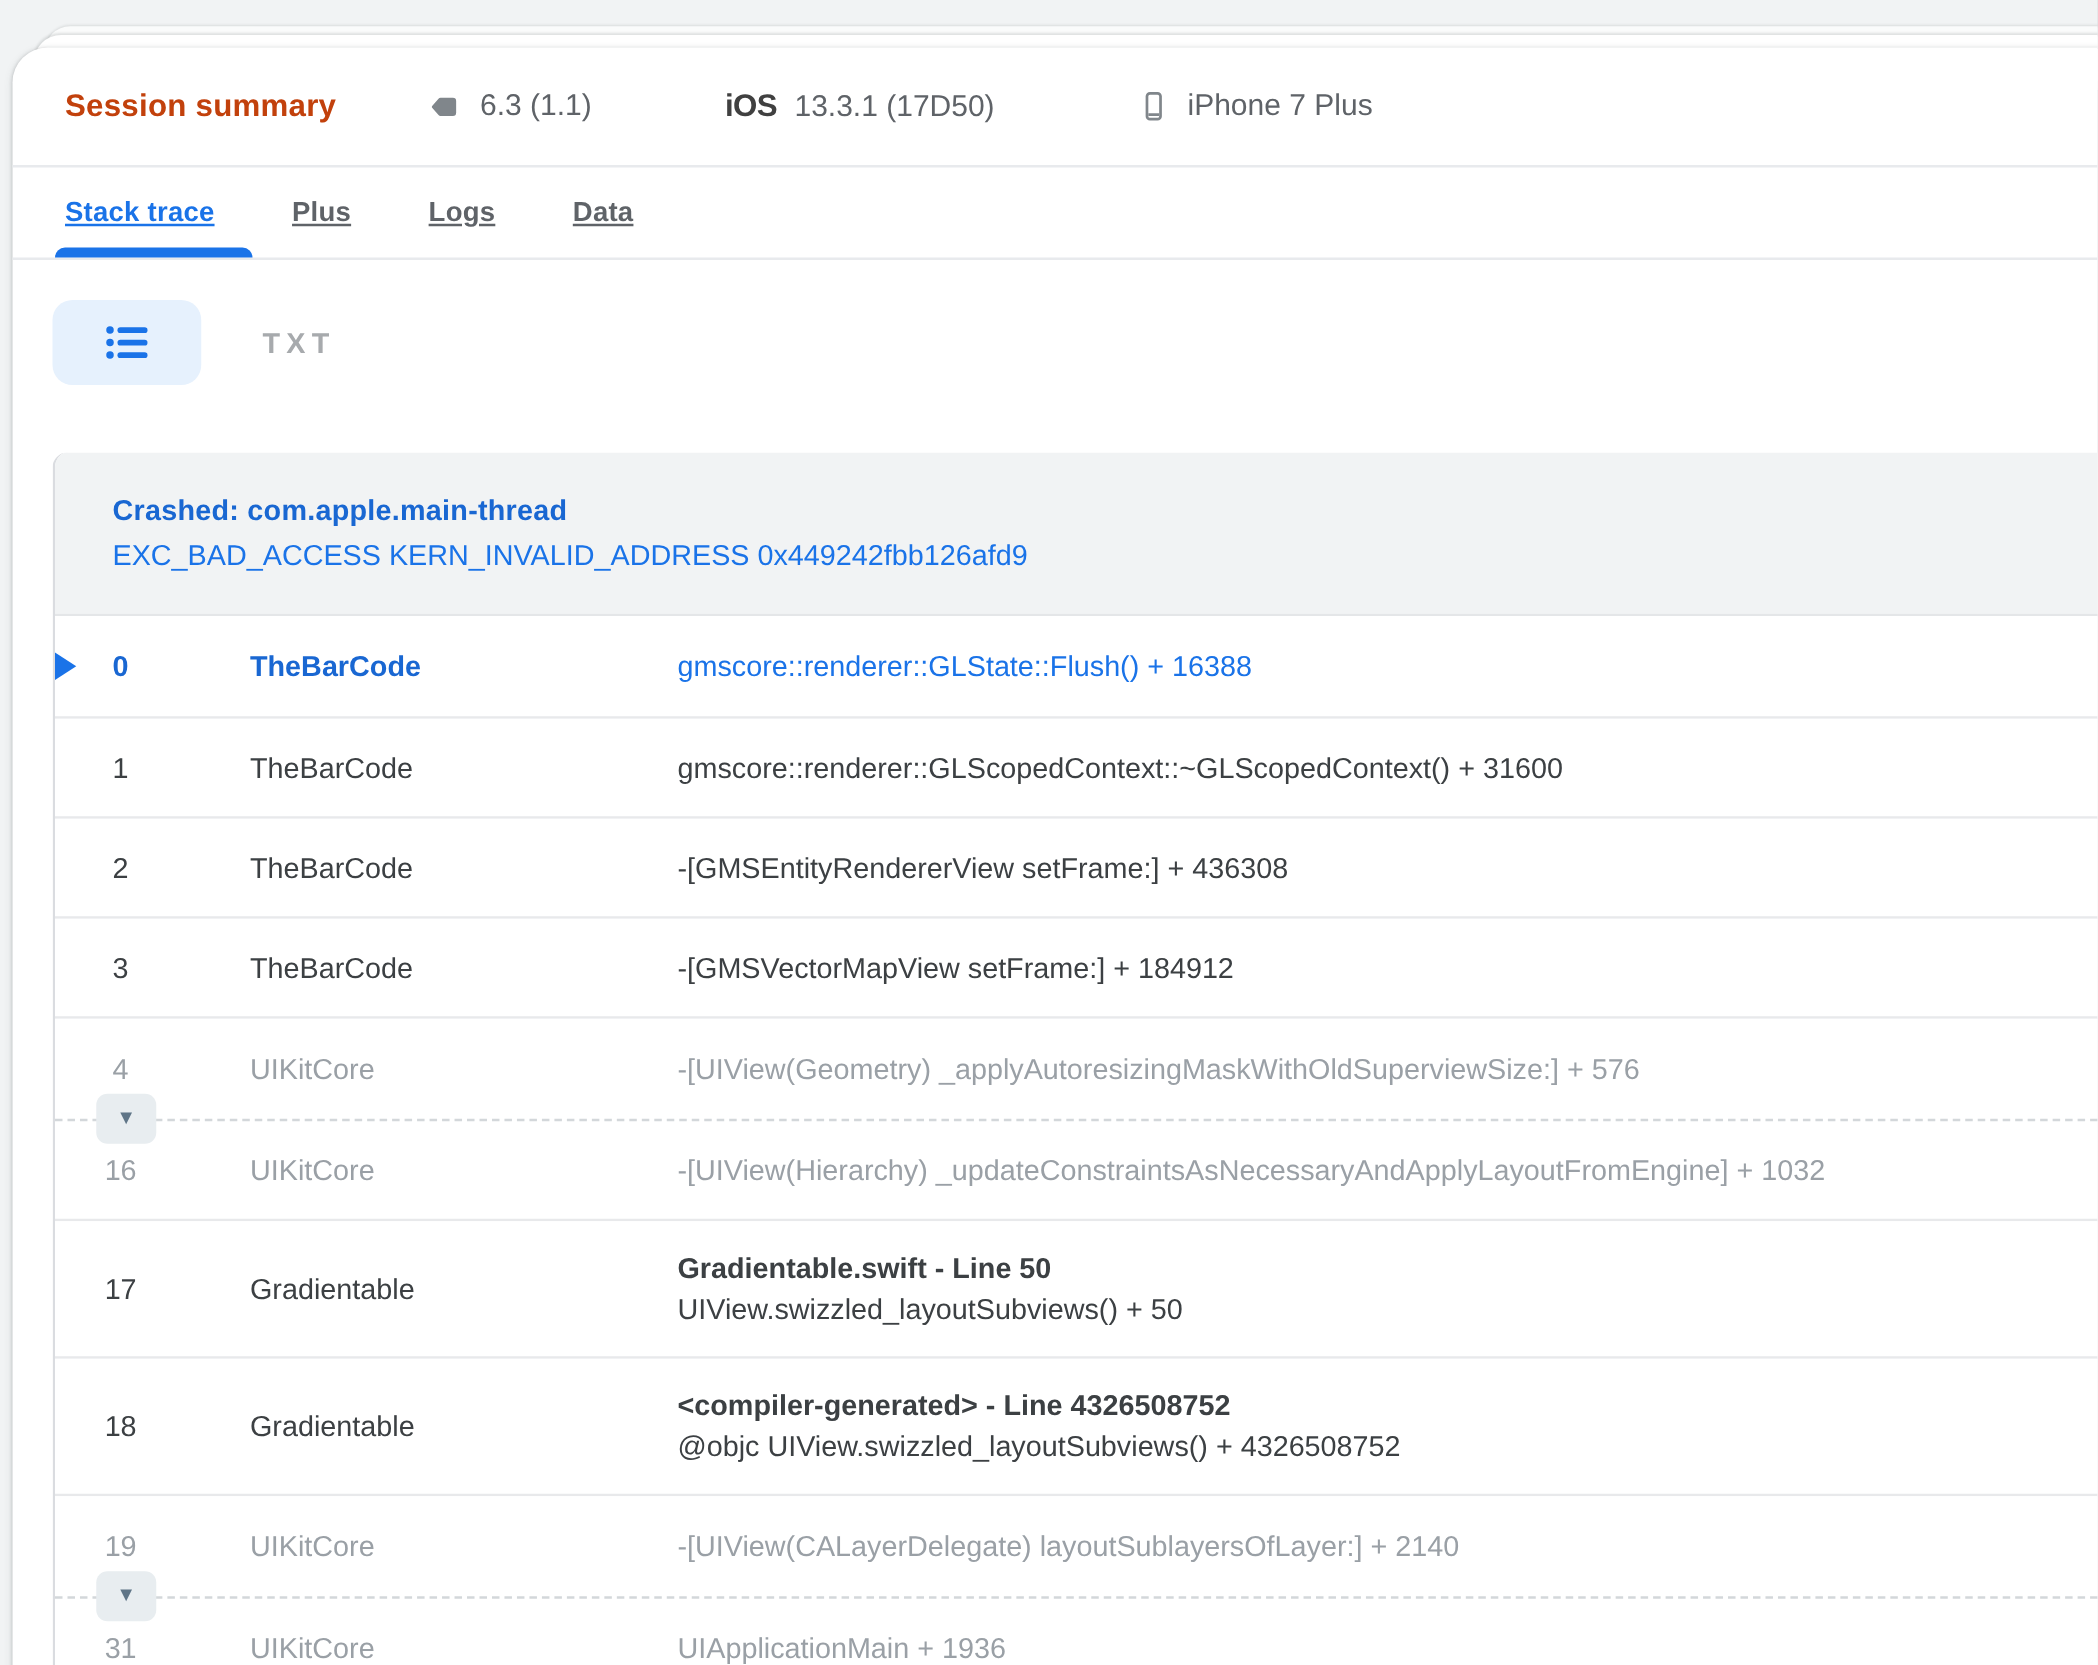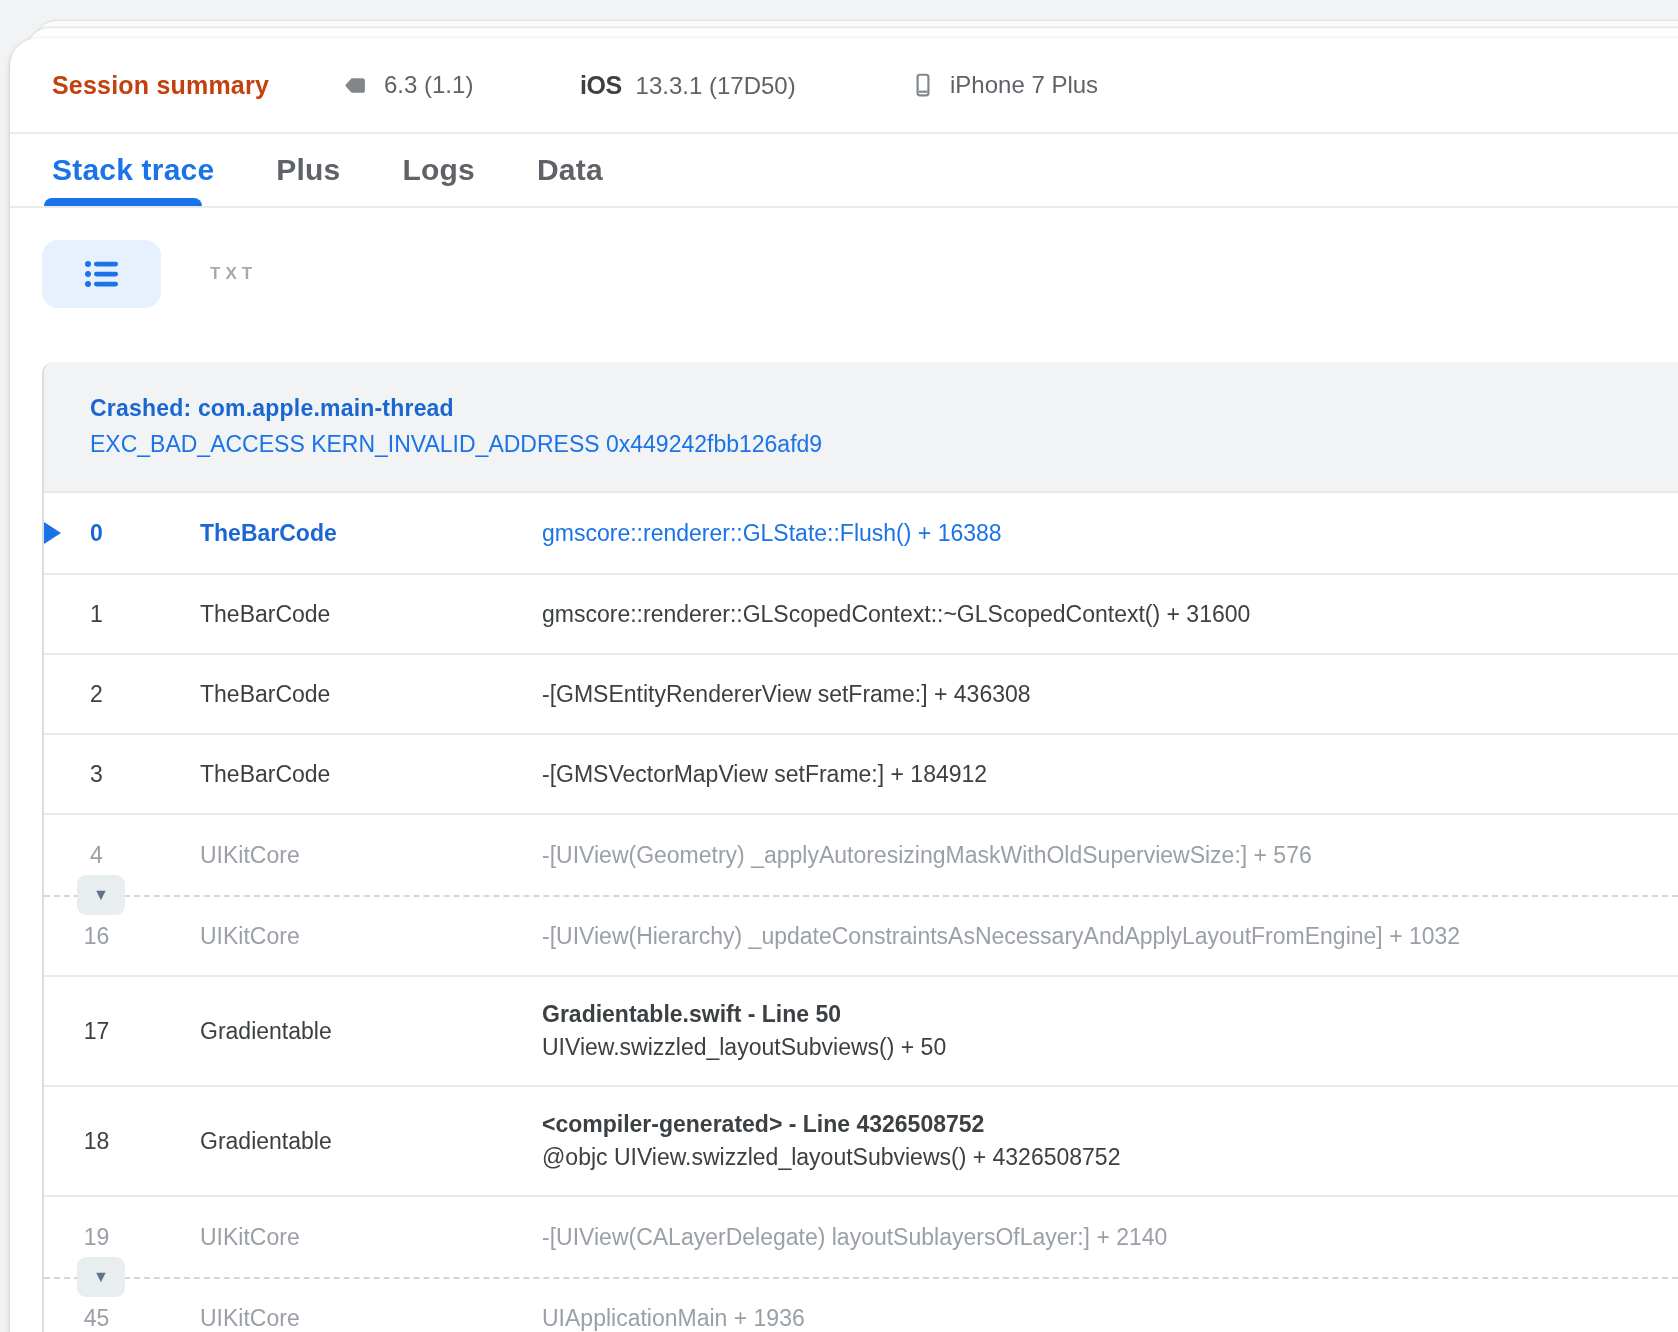--- a/index.html
+++ b/index.html
@@ -32,39 +32,39 @@
     position:absolute; top:50%; transform:translateY(-50%);
     display:flex; align-items:center; gap:14px;
     font-size:24px; color:#5f6368; white-space:nowrap;
   }
   .meta-item .m-icon { display:flex; align-items:center; justify-content:center; color:#404040; }
   .m1 { left:332px;gap:17px; } .m2 { left:570px; } .m3 { left:900px; } .m4 { left:1194px; }
   .ios-word { font-weight:700; font-size:25px; color:#80868b; letter-spacing:-.5px; }
   
   .tabs { position:relative; height:74px; border-bottom:2px solid #e8eaed;
           display:flex; align-items:center; padding-left:42px; }
-  .tab { font-size:30px; font-weight:700; color:#5f6368; cursor:pointer;
-         letter-spacing:.2px; white-space:nowrap; }
+  .tab { font-size:22px; font-weight:700; color:#5f6368; cursor:pointer;
+         letter-spacing:.2px; white-space:nowrap;text-decoration:underline; }
   .tab + .tab { margin-left:62px; }
   .tab.active { color:#1a73e8; }
   .tab-indicator {
     position:absolute; bottom:0; left:34px; width:158px; height:8px;
     background:#1a73e8; border-radius:8px 8px 0 0;
   }
   
   .toolbar { position:relative; height:150px; }
   .list-view-btn {
     position:absolute; left:32px; top:32px; width:119px; height:68px;
     background:#e6f1fd; border-radius:16px;
     display:flex; align-items:center; justify-content:center; cursor:pointer;
   }
   .txt-view-btn {
     position:absolute; left:200px; top:32px; height:68px;
     display:flex; align-items:center; cursor:pointer;
-    font-size:17px; font-weight:700; color:#a7aaad; letter-spacing:5px;
+    font-size:23px; font-weight:700; color:#a7aaad; letter-spacing:5px;
   }
   
   .trace {
     position:absolute; left:32px; right:0; top:324px; bottom:0;
     border-left:2px solid #dadce0; border-top-left-radius:12px; overflow:hidden;
   }
   .crash-banner {
     height:131px; background:#f1f3f4; border-top-left-radius:10px;
     border-bottom:2px solid #e4e6e8;
     display:flex; flex-direction:column; justify-content:center; padding-left:46px;
@@ -256,21 +256,21 @@
       <div class="sym-sub">-[UIView(CALayerDelegate) layoutSublayersOfLayer:] + 2140</div>
     </div>
   </div>
         <div class="collapse-sep">
     <div class="expand-btn">
       <span class="tri">▼</span>
     </div>
   </div>
         <div class="frame-row system">
 
-    <div class="col-num">45</div>
+    <div class="col-num">31</div>
     <div class="col-binary">UIKitCore</div>
     <div class="col-symbol">
 
       <div class="sym-sub">UIApplicationMain + 1936</div>
     </div>
   </div>
       </div>
   </div>
 
 </div>

